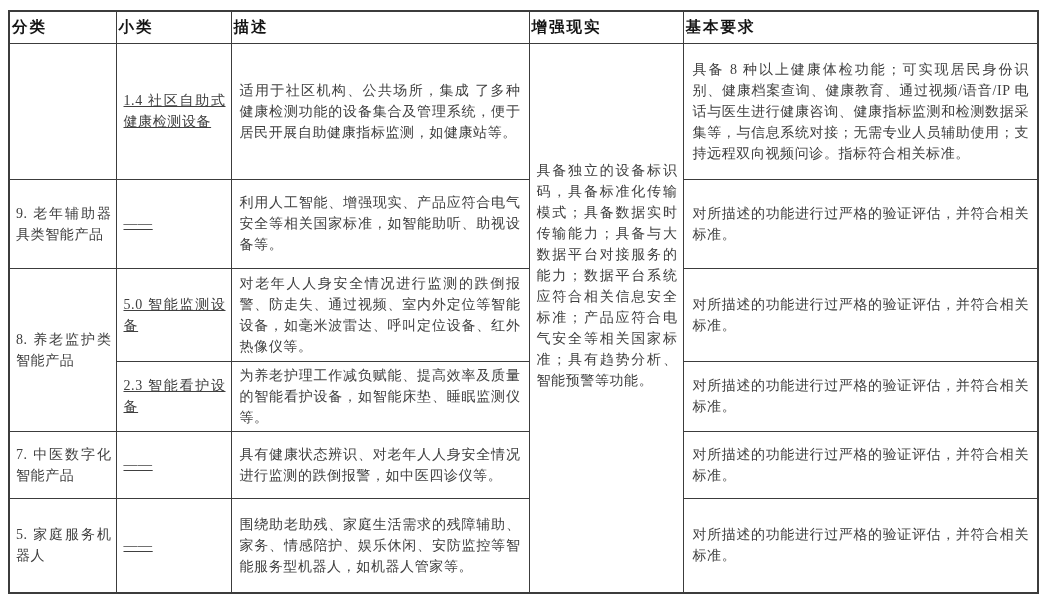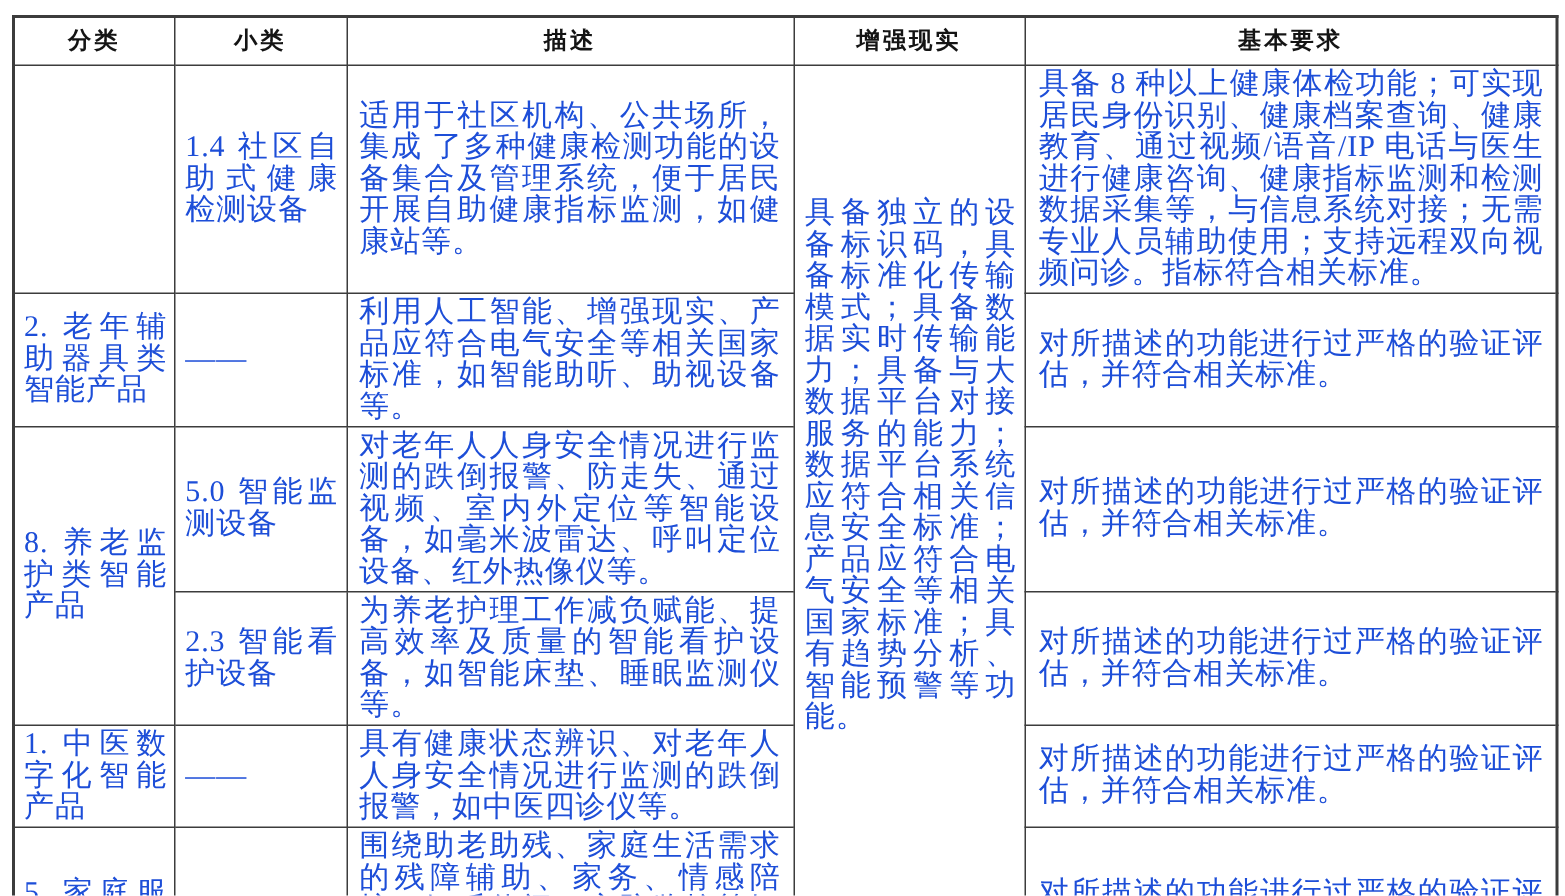--- a/index.html
+++ b/index.html
@@ -27,40 +27,40 @@
     border: 1px solid #3c3c3c;
     vertical-align: middle;
     overflow: hidden;
     box-sizing: border-box;
   }
   .doc-table th {
     font-family: "Liberation Sans", "DejaVu Sans", sans-serif;
     font-weight: bold;
     font-size: 15.5px;
     letter-spacing: 2px;
-    text-align: center;
+    text-align: left;
     padding: 2px 2px;
     color: #141414;
   }
   .doc-table td {
-    font-size: 20px;
+    font-size: 14px;
     line-height: 21px;
     letter-spacing: 0.6px;
     text-align: justify;
-    color: #1d4ed8;
+    color: #404040;
   }
   tr.rh  { height: 32px; }
   tr.r1  { height: 136px; }
   tr.r2  { height: 89px; }
   tr.r3a { height: 93px; }
   tr.r3b { height: 70px; }
   tr.r4  { height: 67px; }
   tr.r5  { height: 95px; }
   td.cat   { padding: 2px 4px 2px 6px; }
-  td.sub   { padding: 2px 5px 2px 7px; }
+  td.sub   { padding: 2px 5px 2px 7px; text-decoration: underline; }
   td.desc  { padding: 2px 8px 2px 8px; }
   td.basic { padding: 2px 5px 86px 7px; }
   td.func  { padding: 2px 8px 2px 9px; }
 </style>
 </head>
 <body>
 
 <div class="page">
   <table class="doc-table">
     <colgroup>
@@ -81,38 +81,38 @@
     </thead>
     <tbody>
       <tr class="r1">
         <td class="cat"></td>
         <td class="sub">1.4 社区自助式健康检测设备</td>
         <td class="desc">适用于社区机构、公共场所，集成 了多种健康检测功能的设备集合及管理系统，便于居民开展自助健康指标监测，如健康站等。</td>
         <td class="basic" rowspan="6">具备独立的设备标识码，具备标准化传输模式；具备数据实时传输能力；具备与大数据平台对接服务的能力；数据平台系统应符合相关信息安全标准；产品应符合电气安全等相关国家标准；具有趋势分析、智能预警等功能。</td>
         <td class="func">具备 8 种以上健康体检功能；可实现居民身份识别、健康档案查询、健康教育、通过视频/语音/IP 电话与医生进行健康咨询、健康指标监测和检测数据采集等，与信息系统对接；无需专业人员辅助使用；支持远程双向视频问诊。指标符合相关标准。</td>
       </tr>
       <tr class="r2">
-        <td class="cat">2. 老年辅助器具类智能产品</td>
+        <td class="cat">9. 老年辅助器具类智能产品</td>
         <td class="sub">——</td>
         <td class="desc">利用人工智能、增强现实、产品应符合电气安全等相关国家标准，如智能助听、助视设备等。</td>
         <td class="func">对所描述的功能进行过严格的验证评估，并符合相关标准。</td>
       </tr>
       <tr class="r3a">
         <td class="cat" rowspan="2">8. 养老监护类智能产品</td>
         <td class="sub">5.0 智能监测设备</td>
         <td class="desc">对老年人人身安全情况进行监测的跌倒报警、防走失、通过视频、室内外定位等智能设备，如毫米波雷达、呼叫定位设备、红外热像仪等。</td>
         <td class="func">对所描述的功能进行过严格的验证评估，并符合相关标准。</td>
       </tr>
       <tr class="r3b">
         <td class="sub">2.3 智能看护设备</td>
         <td class="desc">为养老护理工作减负赋能、提高效率及质量的智能看护设备，如智能床垫、睡眠监测仪等。</td>
         <td class="func">对所描述的功能进行过严格的验证评估，并符合相关标准。</td>
       </tr>
       <tr class="r4">
-        <td class="cat">1. 中医数字化智能产品</td>
+        <td class="cat">7. 中医数字化智能产品</td>
         <td class="sub">——</td>
         <td class="desc">具有健康状态辨识、对老年人人身安全情况进行监测的跌倒报警，如中医四诊仪等。</td>
         <td class="func">对所描述的功能进行过严格的验证评估，并符合相关标准。</td>
       </tr>
       <tr class="r5">
         <td class="cat">5. 家庭服务机器人</td>
         <td class="sub">——</td>
         <td class="desc">围绕助老助残、家庭生活需求的残障辅助、家务、情感陪护、娱乐休闲、安防监控等智能服务型机器人，如机器人管家等。</td>
         <td class="func">对所描述的功能进行过严格的验证评估，并符合相关标准。</td>
       </tr>

